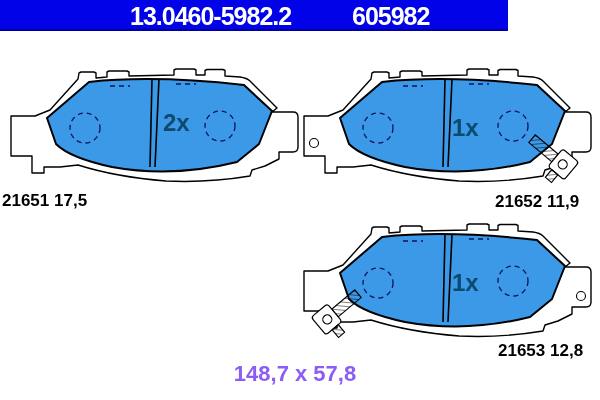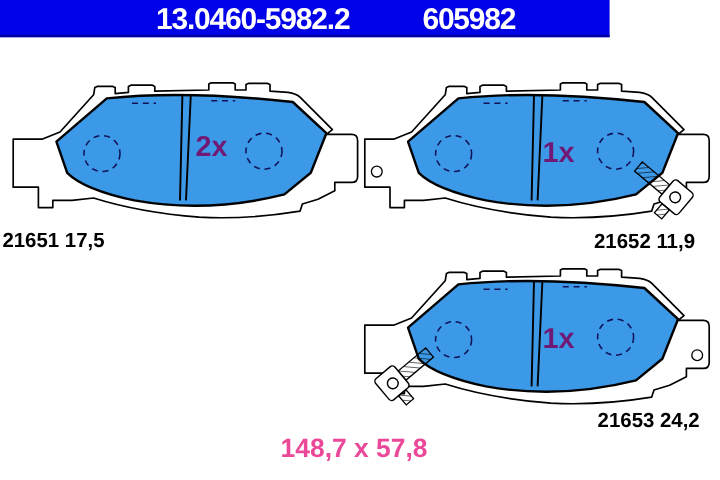--- a/index.html
+++ b/index.html
@@ -24,28 +24,28 @@
   .pad-unit svg{position:absolute;left:0;top:0;overflow:visible;}
   .plate{fill:var(--plate-fill,#fff);stroke:var(--outline,#000);stroke-width:1.4;stroke-linejoin:round;}
   .friction{fill:var(--pad-fill,#3b99e8);stroke:var(--outline,#000);stroke-width:2;stroke-linejoin:round;}
   .groove{fill:none;stroke:var(--outline,#000);stroke-width:1.6;}
   .hidden-line{fill:none;stroke:var(--hidden-line,#121258);stroke-width:1.3;stroke-dasharray:5 4;}
   .ear-hole{fill:var(--plate-fill,#fff);stroke:var(--outline,#000);stroke-width:1.1;}
   .sensor-part{fill:var(--plate-fill,#fff);stroke:var(--outline,#000);stroke-width:1.2;stroke-linejoin:round;}
   .sensor-hatch{fill:url(#hatch);stroke:var(--outline,#000);stroke-width:1.1;}
   
   .qty-label{
-    position:absolute;font-size:24px;font-weight:bold;color:#701a75;line-height:1;
+    position:absolute;font-size:24px;font-weight:bold;color:#0c4a6e;line-height:1;
   }
   .part-label{
     position:absolute;font-size:17px;font-weight:bold;color:#000;line-height:1;white-space:pre;
   }
   .dims-label{
     position:absolute;left:175px;top:363px;width:240px;text-align:center;
-    font-size:22px;font-weight:bold;color:#ec4899;line-height:1;white-space:pre;
+    font-size:22px;font-weight:bold;color:#8b5cf6;line-height:1;white-space:pre;
   }
 </style>
 </head>
 <body>
 
 <div class="stage">
 
   <div class="header-bar">
     <span class="header-text catalog-no">13.0460-5982.2</span>
     <span class="header-text article-no">605982</span>
@@ -106,17 +106,17 @@
       <use href="#wear-indicator" transform="translate(34,92) scale(-1,1)"></use>
     </svg>
   </div>
 
   <div class="qty-label" style="left:163px;top:111px">2x</div>
   <div class="qty-label" style="left:452px;top:116px">1x</div>
   <div class="qty-label" style="left:452px;top:271px">1x</div>
 
   <div class="part-label" style="left:2px;top:192px">21651 17,5</div>
   <div class="part-label" style="left:495px;top:193px">21652 11,9</div>
-  <div class="part-label" style="left:498px;top:342px">21653 24,2</div>
+  <div class="part-label" style="left:498px;top:342px">21653 12,8</div>
 
   <div class="dims-label">148,7 x 57,8</div>
 
 </div>
 
 </body></html>

